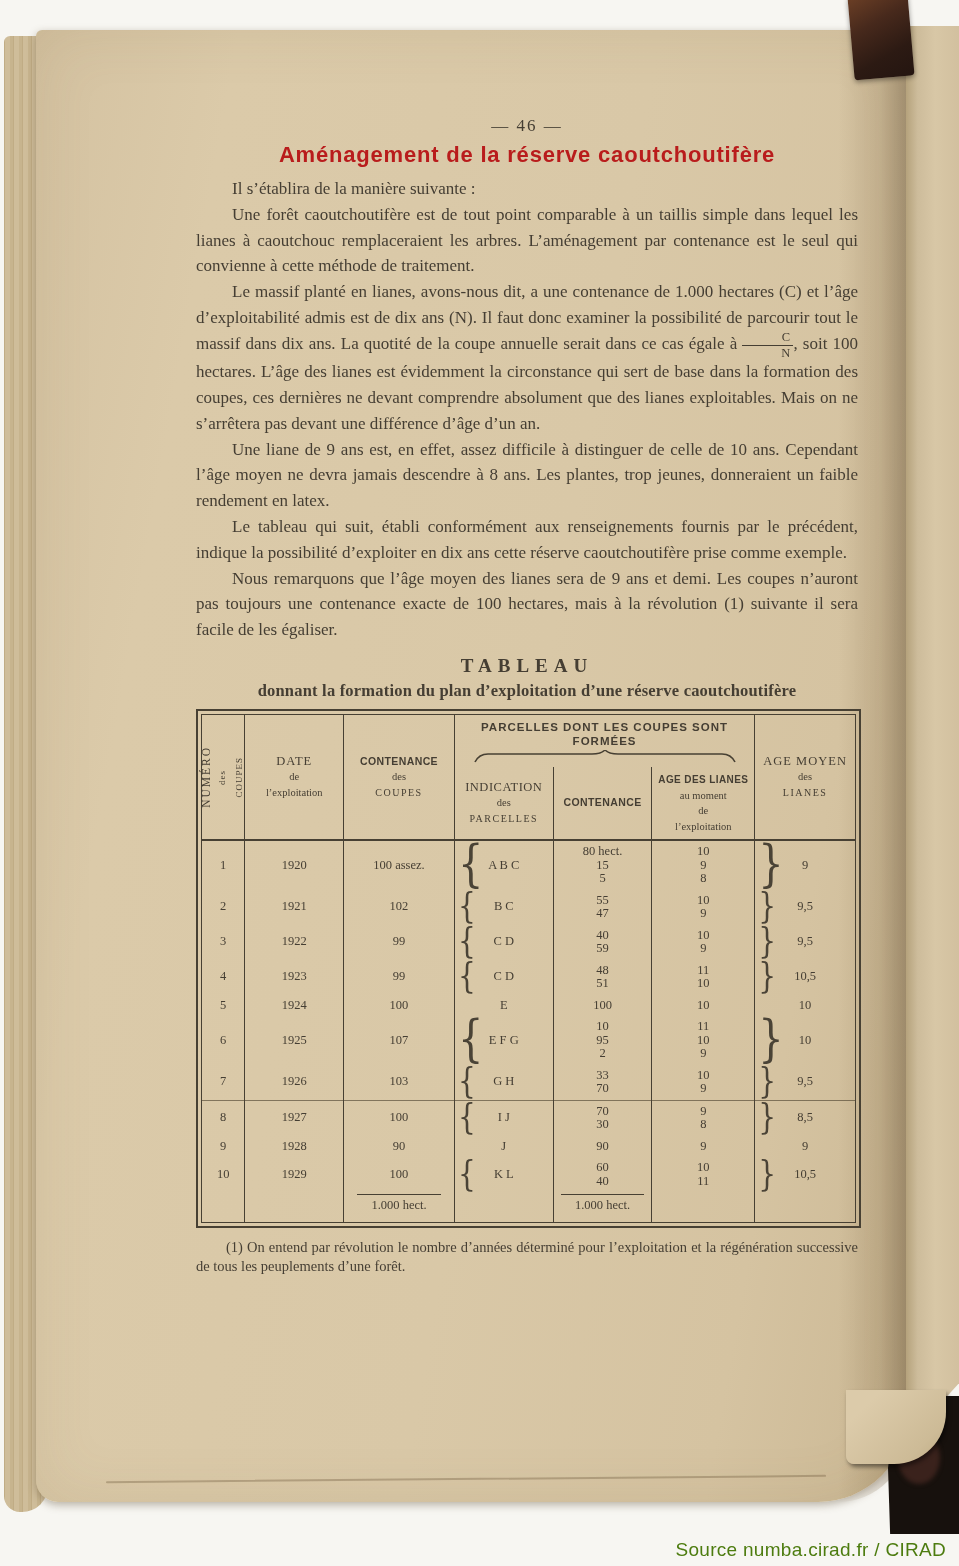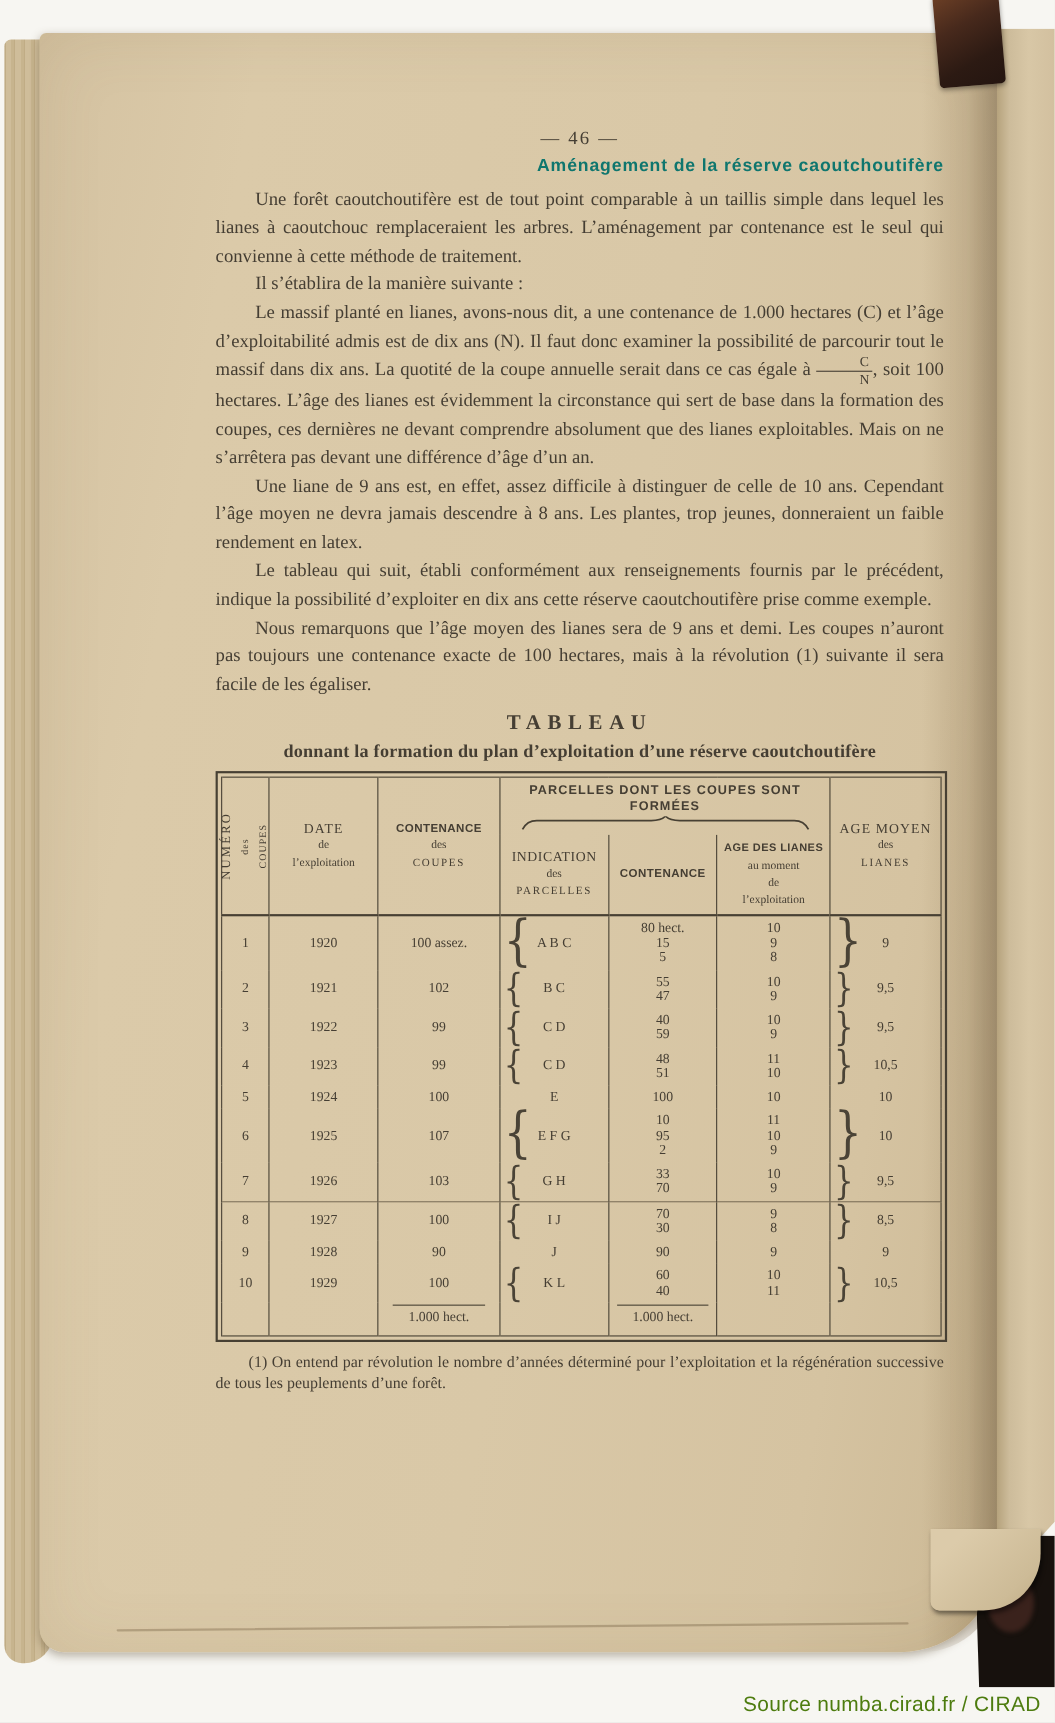--- a/index.html
+++ b/index.html
@@ -31,22 +31,22 @@
     border-radius:50%;filter:blur(2px);}
   .corner-curl{position:absolute;left:846px;top:1390px;width:100px;height:74px;
     background:linear-gradient(135deg,#dccbaa 20%,#cdbb97 75%,#bfab84 100%);
     border-radius:0 2px 52px 8px;box-shadow:2px 3px 4px rgba(0,0,0,.45);}
   .source-credit{position:absolute;right:13px;bottom:5px;font-family:"Liberation Sans","DejaVu Sans",sans-serif;
     font-size:19px;color:#4d7c0f;letter-spacing:.3px;}
 
   
   .content{position:absolute;left:196px;top:116px;width:662px;}
   .page-number{text-align:center;font-size:17px;letter-spacing:2px;margin:0 0 6px;}
-  .section-title{text-align:right;font-family:"Liberation Sans","DejaVu Sans",sans-serif;
-    font-size:16px;letter-spacing:.8px;color:#0f766e;margin:0 0 8px;}
+  .section-title{text-align:center;font-family:"Liberation Sans","DejaVu Sans",sans-serif;
+    font-size:22px;letter-spacing:.8px;color:#b91c1c;margin:0 0 8px;}
   .content p.body{margin:0;font-size:17px;line-height:25.8px;text-align:justify;text-indent:36px;}
   .frac{display:inline-block;vertical-align:-8px;text-align:center;line-height:1;font-size:12.5px;}
   .frac .num{display:block;padding:0 3px 1px;}
   .frac .den{display:block;border-top:1px solid #453e33;padding:1px 3px 0;}
 
   .table-title{text-align:center;font-size:19px;font-weight:bold;letter-spacing:6px;margin:12px 0 4px;}
   .table-subtitle{text-align:center;font-size:16.5px;font-weight:bold;margin:0 0 8px;letter-spacing:.2px;}
 
   .table-frame{width:655px;margin:0 auto;border:2px solid #474033;padding:3px;background:transparent;}
   table.plan{border-collapse:collapse;table-layout:fixed;width:100%;border:1px solid #474033;
@@ -91,22 +91,22 @@
   <div class="right-sliver"></div>
   <div class="binding-top"></div>
   <div class="black-cover"></div>
   <div class="cover-spot"></div>
   <div class="corner-curl"></div>
 
   <div class="content">
     <p class="page-number">— 46 —</p>
     <h1 class="section-title">Aménagement de la réserve caoutchoutifère</h1>
 
+    <p class="body">Il s’établira de la manière suivante :</p>
     <p class="body">Une forêt caoutchoutifère est de tout point comparable à un taillis simple dans lequel les lianes à caoutchouc remplaceraient les arbres. L’aménagement par contenance est le seul qui convienne à cette méthode de traitement.</p>
-    <p class="body">Il s’établira de la manière suivante :</p>
     <p class="body"><span>Le massif planté en lianes, avons-nous dit, a une contenance de 1.000 hectares (C) et l’âge d’exploitabilité admis est de dix ans (N). Il faut donc examiner la possibilité de parcourir tout le massif dans dix ans. La quotité de la coupe annuelle serait dans ce cas égale à </span><span class="frac"><span class="num">C</span><span class="den">N</span></span><span>, soit 100 hectares. L’âge des lianes est évidemment la circonstance qui sert de base dans la formation des coupes, ces dernières ne devant comprendre absolument que des lianes exploitables. Mais on ne s’arrêtera pas devant une différence d’âge d’un an.</span></p>
     <p class="body">Une liane de 9 ans est, en effet, assez difficile à distinguer de celle de 10 ans. Cependant l’âge moyen ne devra jamais descendre à 8 ans. Les plantes, trop jeunes, donneraient un faible rendement en latex.</p>
     <p class="body">Le tableau qui suit, établi conformément aux renseignements fournis par le précédent, indique la possibilité d’exploiter en dix ans cette réserve caoutchoutifère prise comme exemple.</p>
     <p class="body">Nous remarquons que l’âge moyen des lianes sera de 9 ans et demi. Les coupes n’auront pas toujours une contenance exacte de 100 hectares, mais à la révolution (1) suivante il sera facile de les égaliser.</p>
 
     <p class="table-title">TABLEAU</p>
     <p class="table-subtitle">donnant la formation du plan d’exploitation d’une réserve caoutchoutifère</p>
 
     <div class="table-frame">
       <table class="plan">

